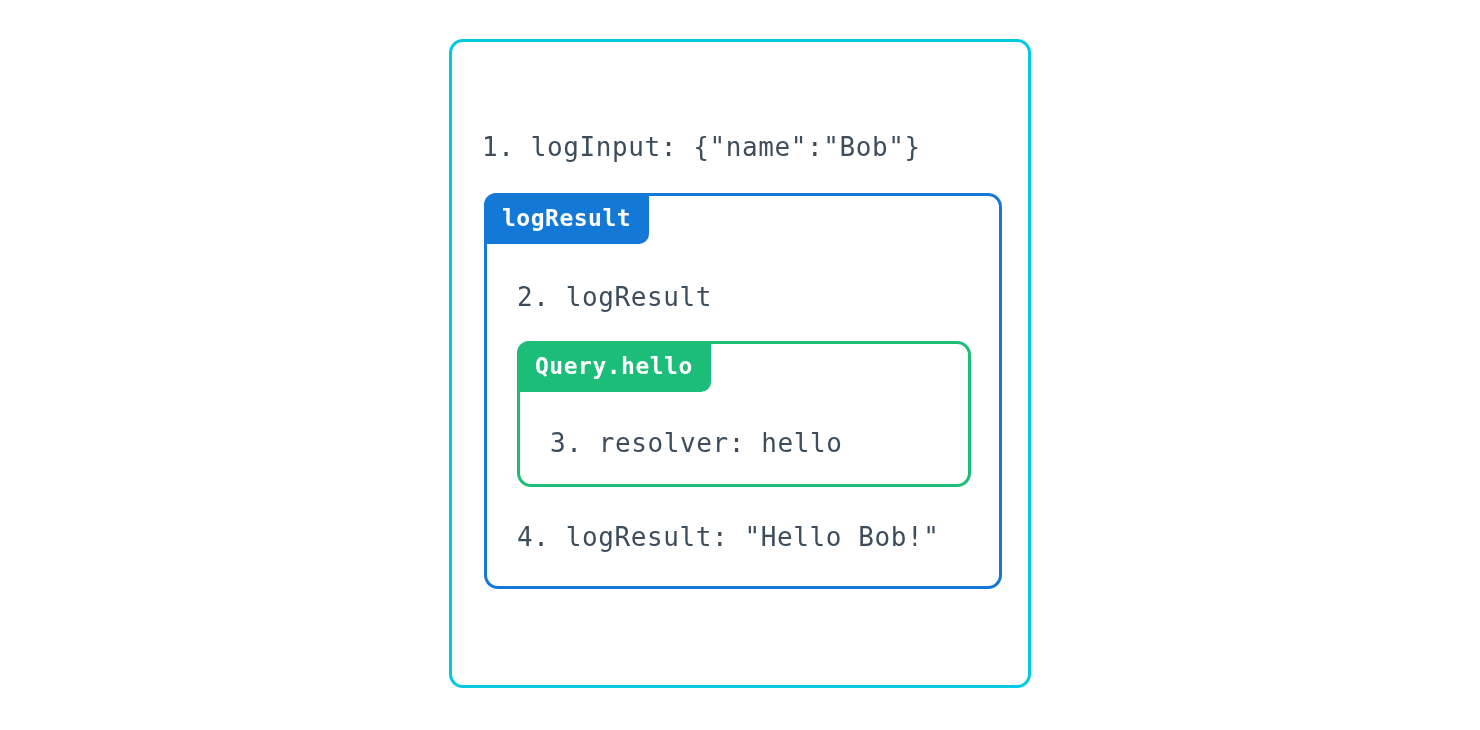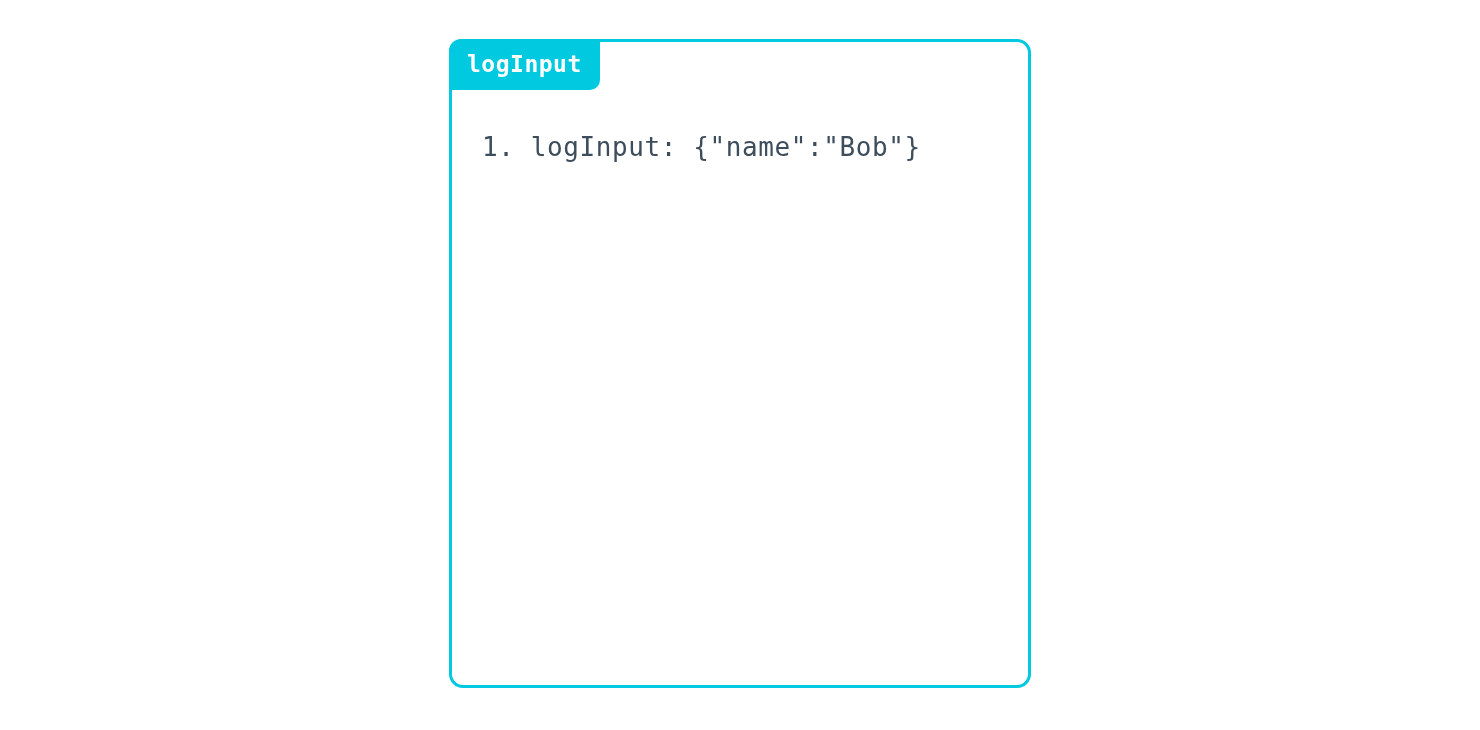--- a/index.html
+++ b/index.html
@@ -109,18 +109,32 @@
   #line-3 {
     left: 30px;
     top: 86px;
   }
 </style>
 </head>
 <body>
 
 <div class="trace-box" id="box-loginput">
 
-  <div class="trace-label" id="label-loginput">logInput</div>
 
   <div class="trace-line" id="line-1">1. logInput: {"name":"Bob"}</div>
 
+  <div class="trace-box" id="box-logresult">
+
+    <div class="trace-label" id="label-logresult">logResult</div>
+
+    <div class="trace-line" id="line-2">2. logResult</div>
+
+    <div class="trace-box" id="box-queryhello">
+
+      <div class="trace-label" id="label-queryhello">Query.hello</div>
+
+      <div class="trace-line" id="line-3">3. resolver: hello</div>
+    </div>
+
+    <div class="trace-line" id="line-4">4. logResult: "Hello Bob!"</div>
+  </div>
 
 </div>
 
 </body></html>

